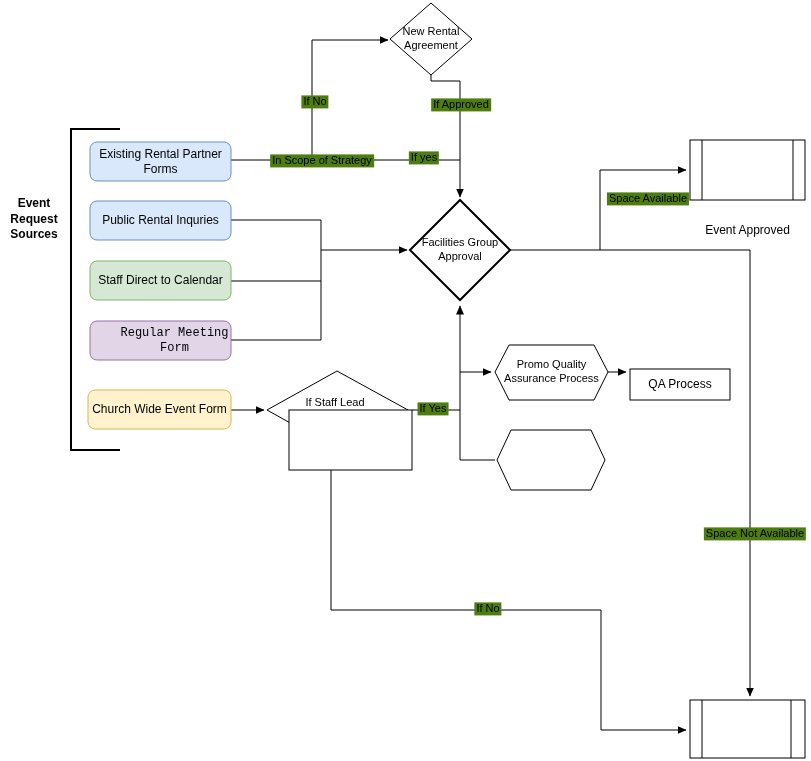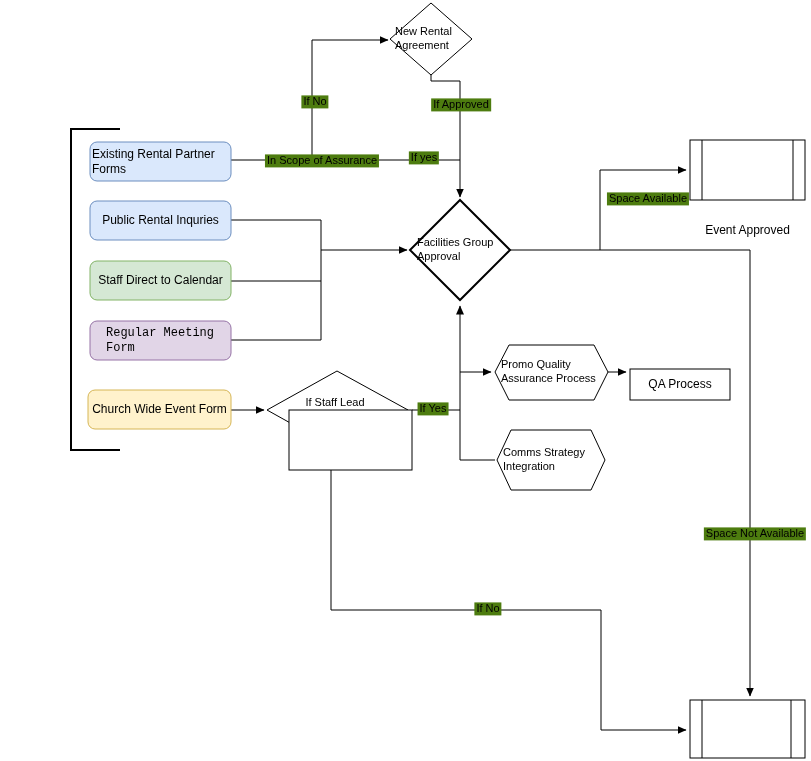--- a/index.html
+++ b/index.html
@@ -18,20 +18,21 @@
   .canvas svg {
     position: absolute;
     left: 0;
     top: 0;
   }
   .nlabel {
     position: absolute;
     display: flex;
     align-items: center;
     justify-content: center;
+    text-align: center;
     font-size: 12px;
     line-height: 1.25;
     color: #000;
     box-sizing: border-box;
     padding: 0 2px;
   }
   .small {
     font-size: 11px;
   }
   .elabel {
@@ -101,36 +102,36 @@
     <polygon points="497,460 511,430 591,430 605,460 591,490 511,490" fill="#ffffff" stroke="#000000"></polygon>
 
     <rect x="630" y="369" width="100" height="31" fill="#ffffff" stroke="#000000"></rect>
 
     <rect x="690" y="140" width="115" height="60" fill="#ffffff" stroke="#000000"></rect>
     <path d="M702,140 L702,200 M793,140 L793,200" stroke="#000" fill="none"></path>
     <rect x="690" y="700" width="115" height="58" fill="#ffffff" stroke="#000000"></rect>
     <path d="M702,700 L702,758 M791,700 L791,758" stroke="#000" fill="none"></path>
   </svg>
 
+  <div class="group-label">Event Request Sources</div>
 
   <div class="nlabel" style="left:90px; top:142px; width:141px; height:40px;border-radius:11px;">Existing Rental Partner Forms</div>
   <div class="nlabel" style="left:90px; top:261px; width:141px; height:39px;">Staff Direct to Calendar</div>
   <div class="nlabel" style="left:90px; top:201px; width:141px; height:39px;">Public Rental Inquries</div>
   <div class="nlabel" style="left:104px; top:321px; width:141px; height:39px;font-family:Liberation Mono, monospace;">Regular Meeting Form</div>
   <div class="nlabel" style="left:88px; top:390px; width:143px; height:39px;">Church Wide Event Form</div>
   <div class="nlabel small" style="left:393px; top:17px; width:76px; height:44px;">New Rental Agreement</div>
   <div class="nlabel small" style="left:415px; top:228px; width:90px; height:44px;">Facilities Group Approval</div>
   <div class="nlabel small" style="left:287px; top:395px; width:96px; height:15px;">If Staff Lead</div>
   <div class="nlabel small" style="left:499px; top:349px; width:105px; height:46px;">Promo Quality Assurance Process</div>
-  <div class="nlabel small" style="left:501px; top:437px; width:100px; height:46px;">Comms Strategy Integration</div>
   <div class="nlabel" style="left:630px; top:369px; width:100px; height:31px;">QA Process</div>
   <div class="nlabel" style="left:690px; top:152px; width:115px; height:60px;margin-top:48px;">Event Approved</div>
 
   <div class="elabel" style="left:315px; top:102px;">If No</div>
   <div class="elabel" style="left:461px; top:105px;">If Approved</div>
-  <div class="elabel" style="left:322px; top:161px;">In Scope of Assurance</div>
+  <div class="elabel" style="left:322px; top:161px;">In Scope of Strategy</div>
   <div class="elabel" style="left:424px; top:158px;">If yes</div>
   <div class="elabel" style="left:600px; top:199px;margin-left:48px;">Space Available</div>
   <div class="elabel" style="left:433px; top:409px;">If Yes</div>
   <div class="elabel" style="left:755px; top:534px;">Space Not Available</div>
   <div class="elabel" style="left:488px; top:609px;">If No</div>
 
 </div>
 
 </body></html>

